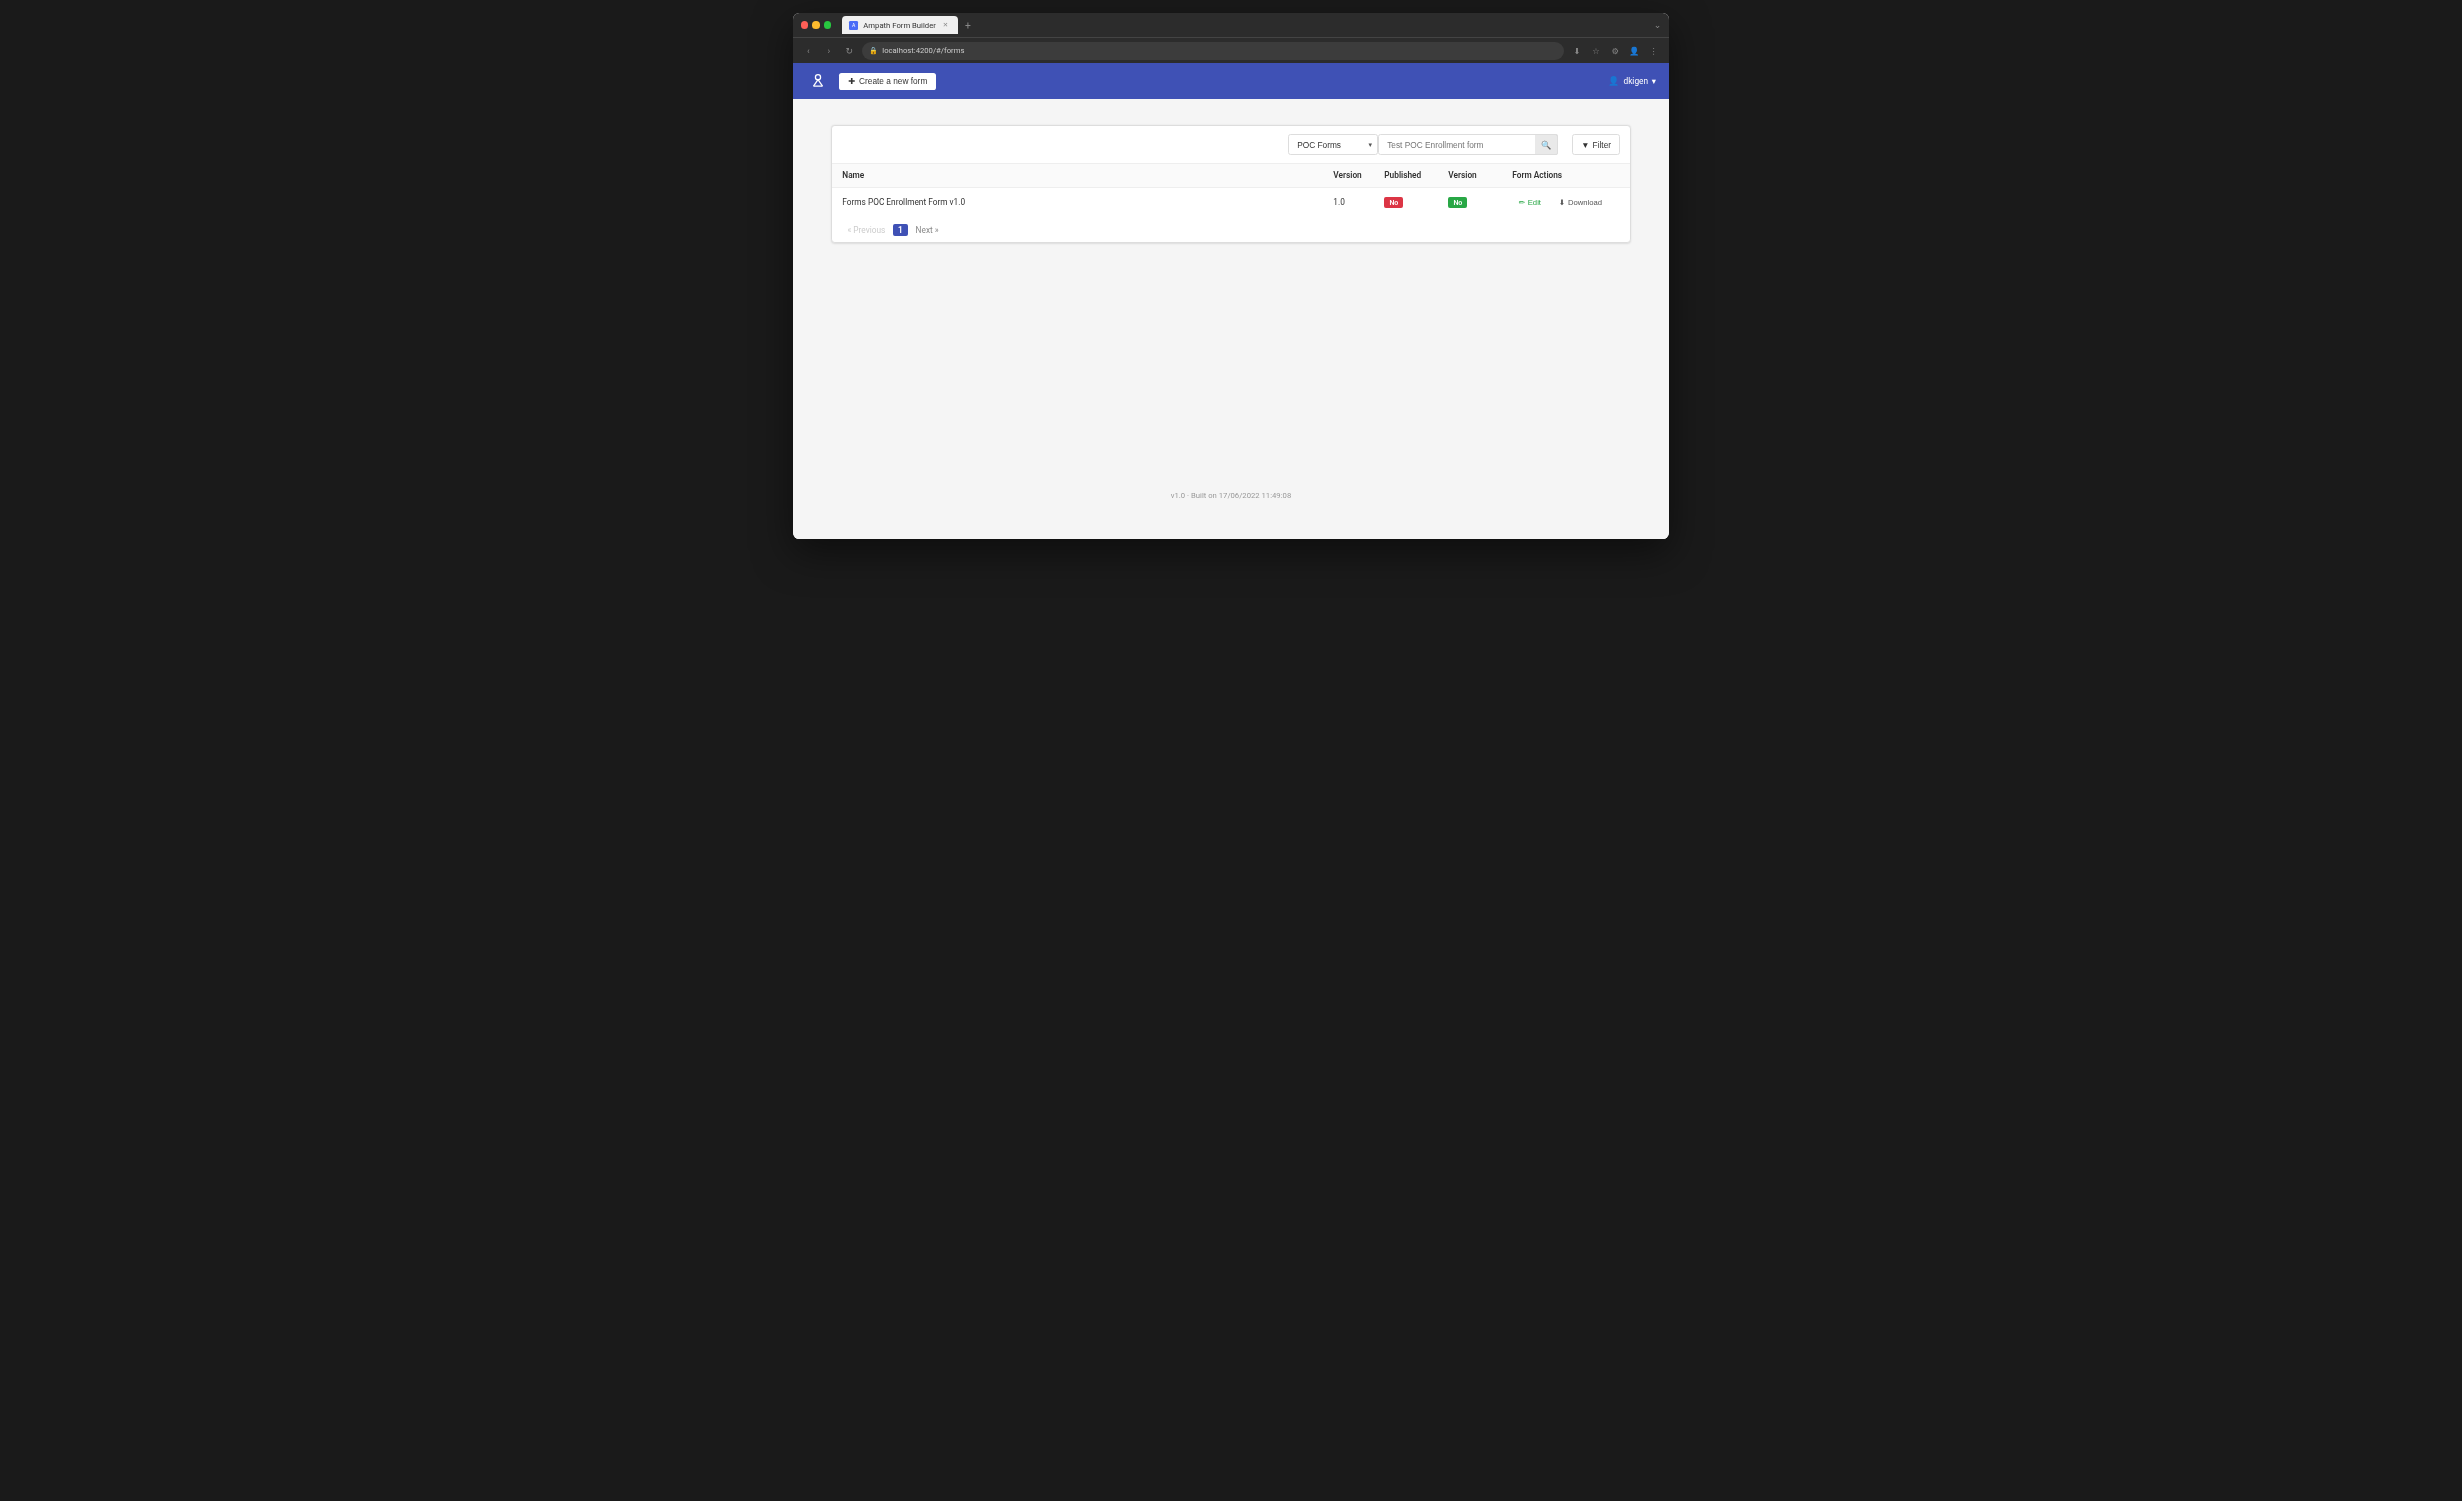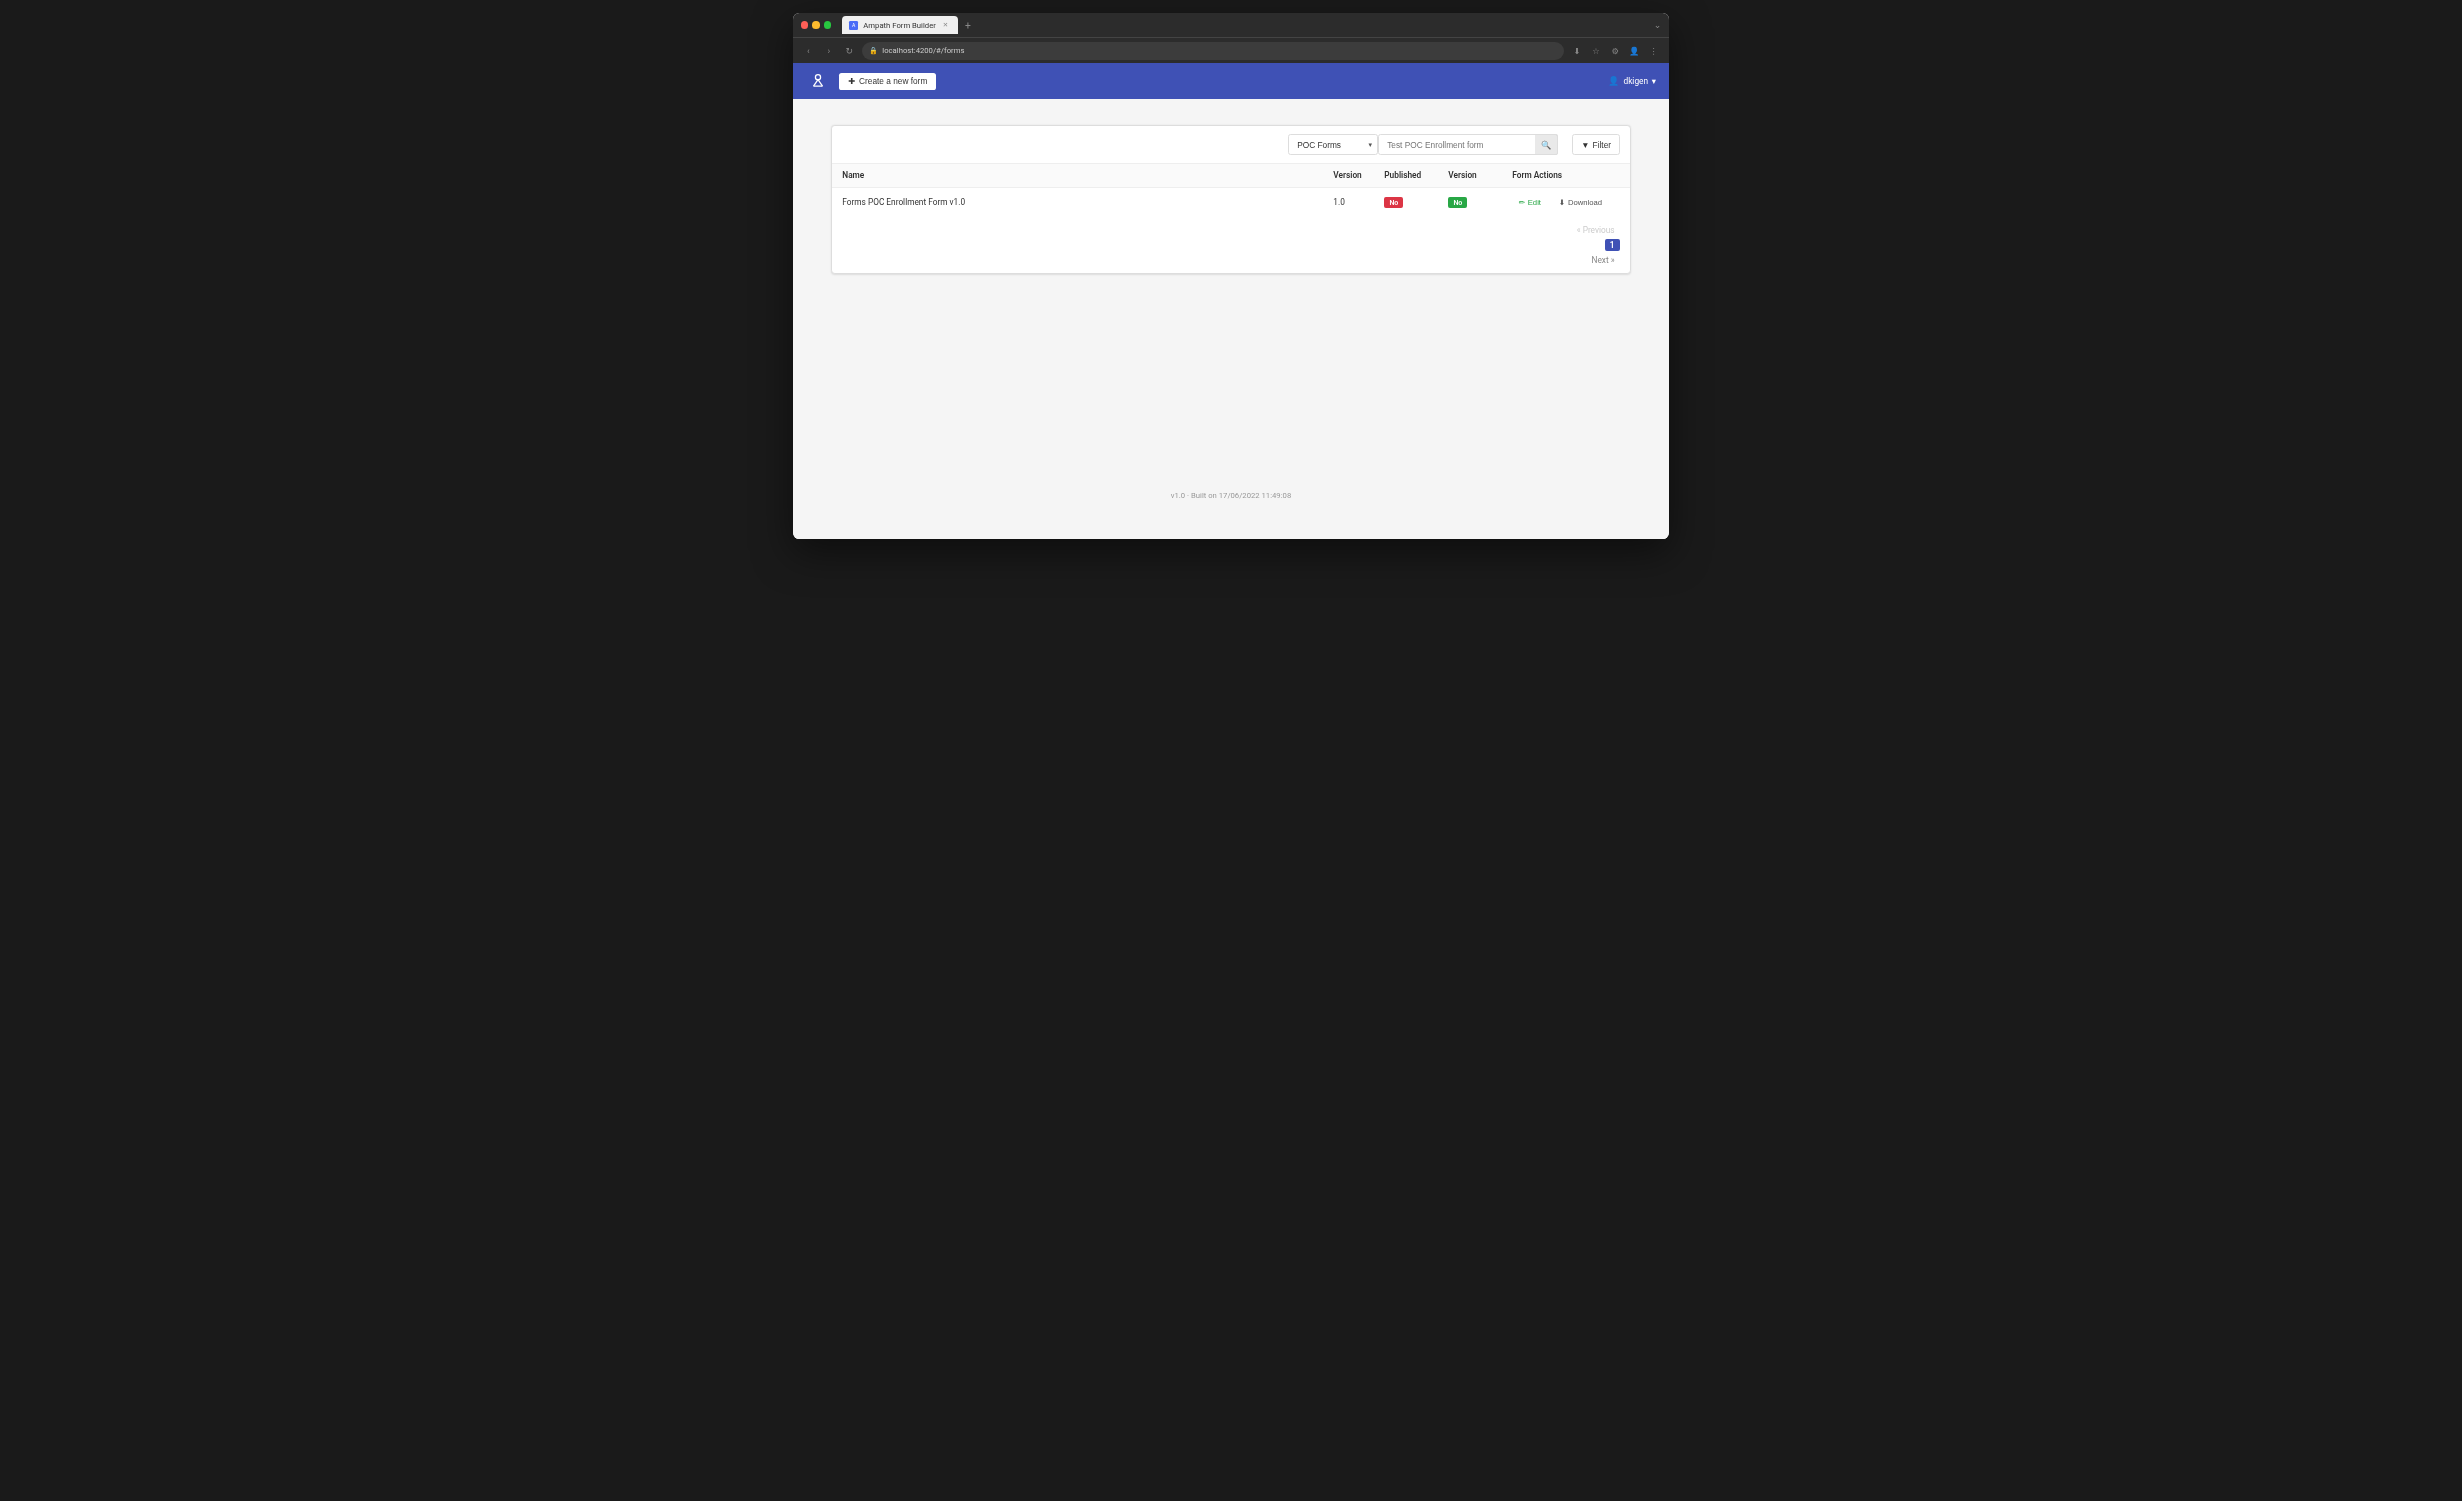--- a/index.html
+++ b/index.html
@@ -434,25 +434,24 @@
       gap: 5.1px;
     }
 
     
     .pagination-row td {
       padding: 6.4px 10.3px;
     }
 
     .pagination {
       display: flex;
-      align-items: flex-end;
+      align-items: flex-start;
       gap: 2.6px;
       font-size: 8.3px;
       color: #888;
-      flex-direction: column;
     }
 
     .pagination-item {
       padding: 1.3px 5.1px;
       border-radius: 1.9px;
       cursor: pointer;
       color: #888;
     }
 
     .pagination-item.active {

